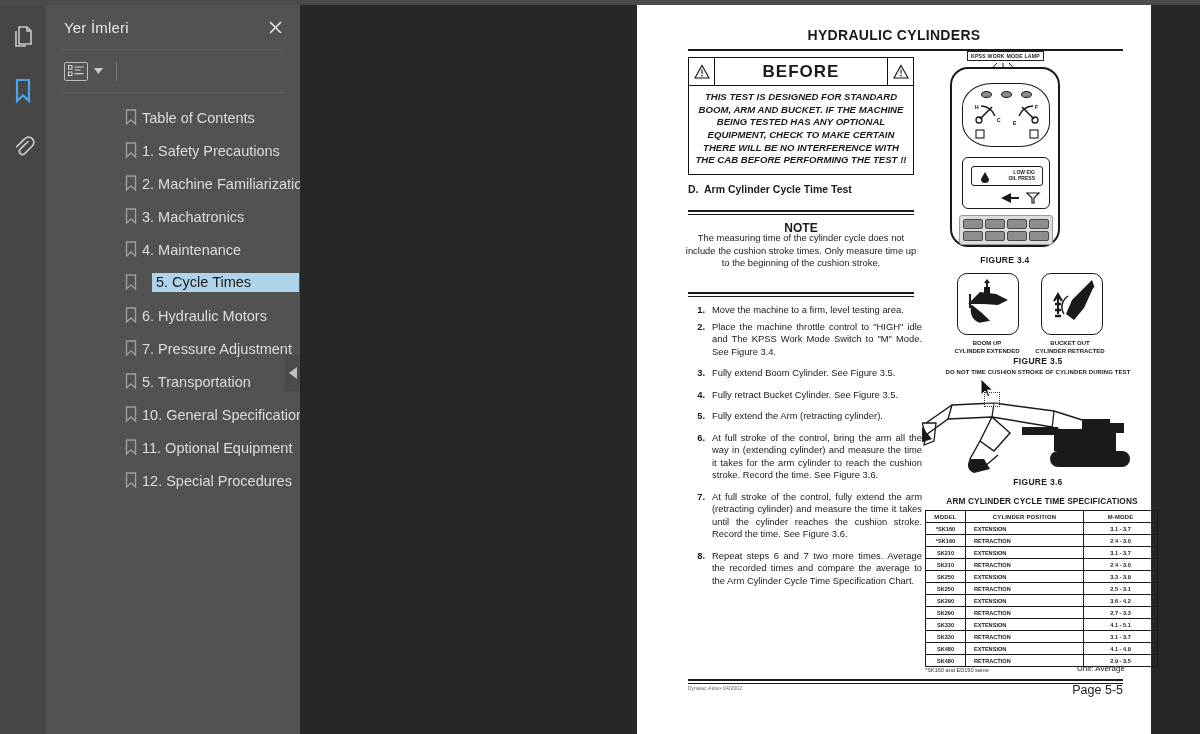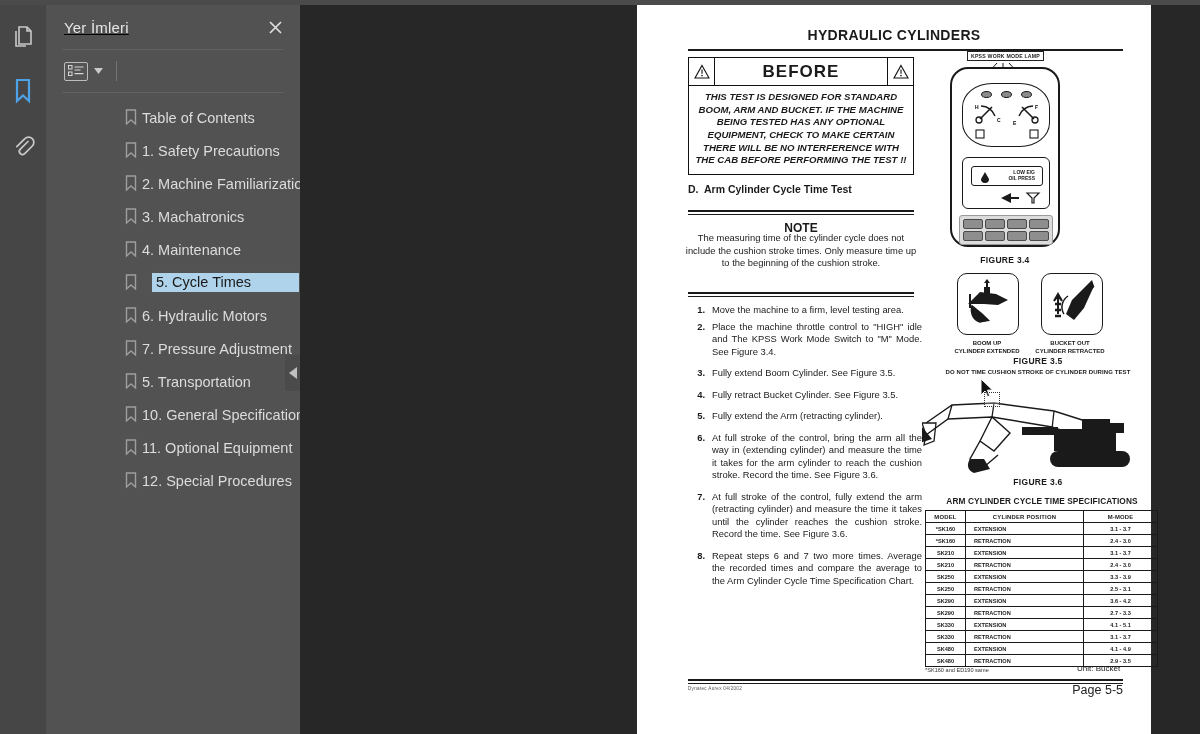--- a/index.html
+++ b/index.html
@@ -33,21 +33,20 @@
 
   
   .panel {
     position: absolute; left: 46px; top: 5px; width: 254px; height: 729px;
     background: #525252;
   }
   .panel-head {
     position: relative; height: 44px;
     display: flex; align-items: center;
     padding: 0 16px 0 18px;
-    text-decoration: underline;
   }
   .panel-title {
     color: #e6e6e6; font-size: 15px; letter-spacing: .2px;
   }
   .panel-close {
     position: absolute; right: 14px; top: 11px;
     width: 22px; height: 22px; cursor: pointer;
     display: flex; align-items: center; justify-content: center;
   }
   .hr {
@@ -666,21 +665,21 @@
                 <td class="mode">4.1 - 4.9</td>
               </tr>
             <tr>
                 <td class="model">SK480</td>
                 <td class="pos">RETRACTION</td>
                 <td class="mode">2.9 - 3.5</td>
               </tr>
           </tbody>
         </table>
         <div class="spec-note">*SK160 and ED190 same</div>
-        <div class="spec-unit">Unit: Bucket</div>
+        <div class="spec-unit">Unit: Average</div>
 
         <div class="foot-rule-a"></div>
         <div class="foot-rule-b"></div>
         <div class="foot-left">Dynatec  Aurex 04/2002</div>
         <div class="foot-right">Page 5-5</div>
 
       </div>
     </div>
 
 

